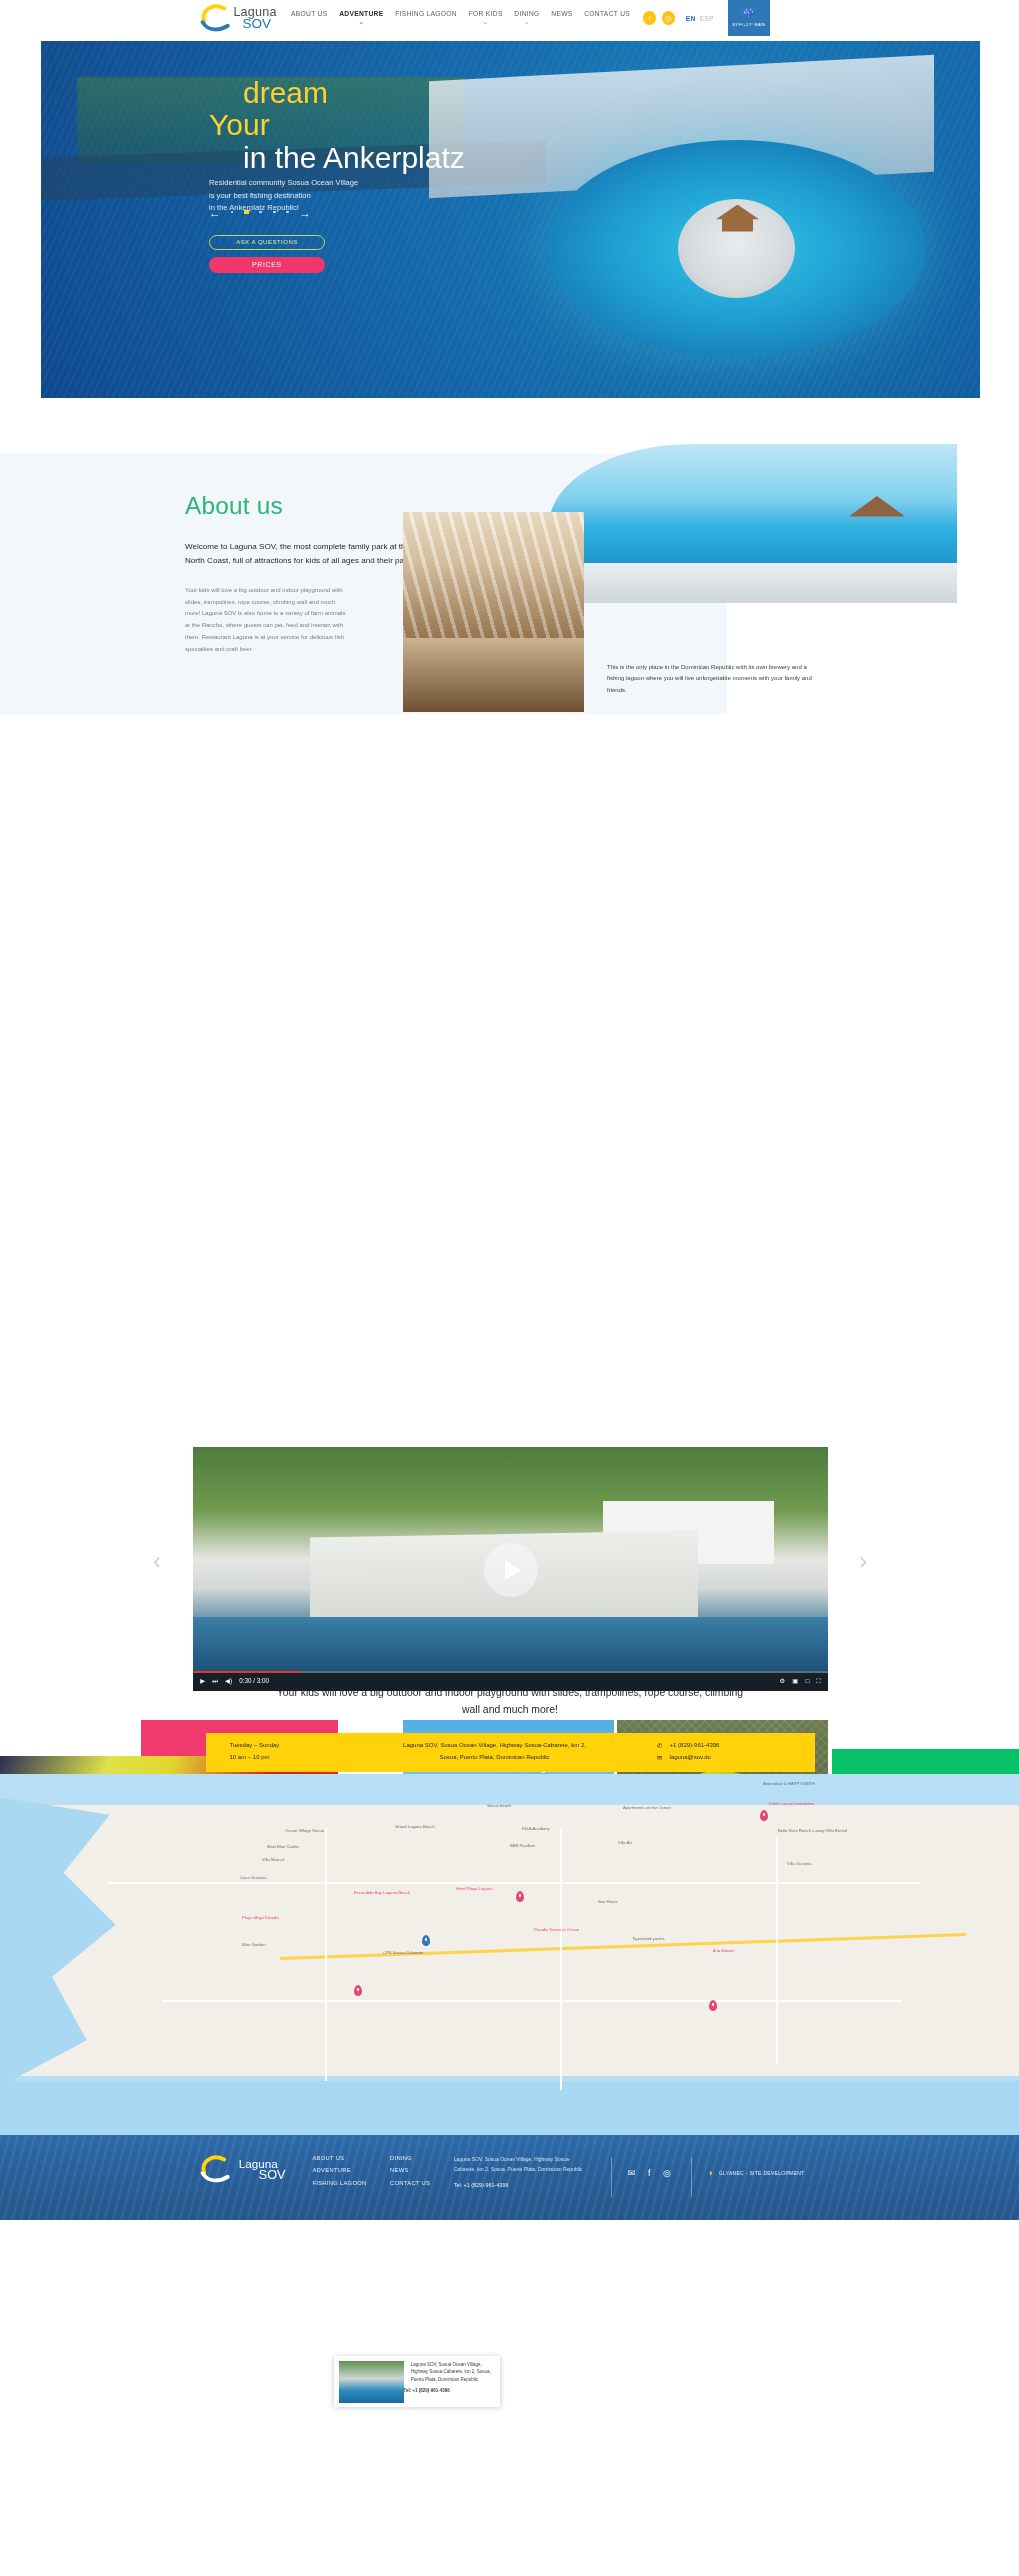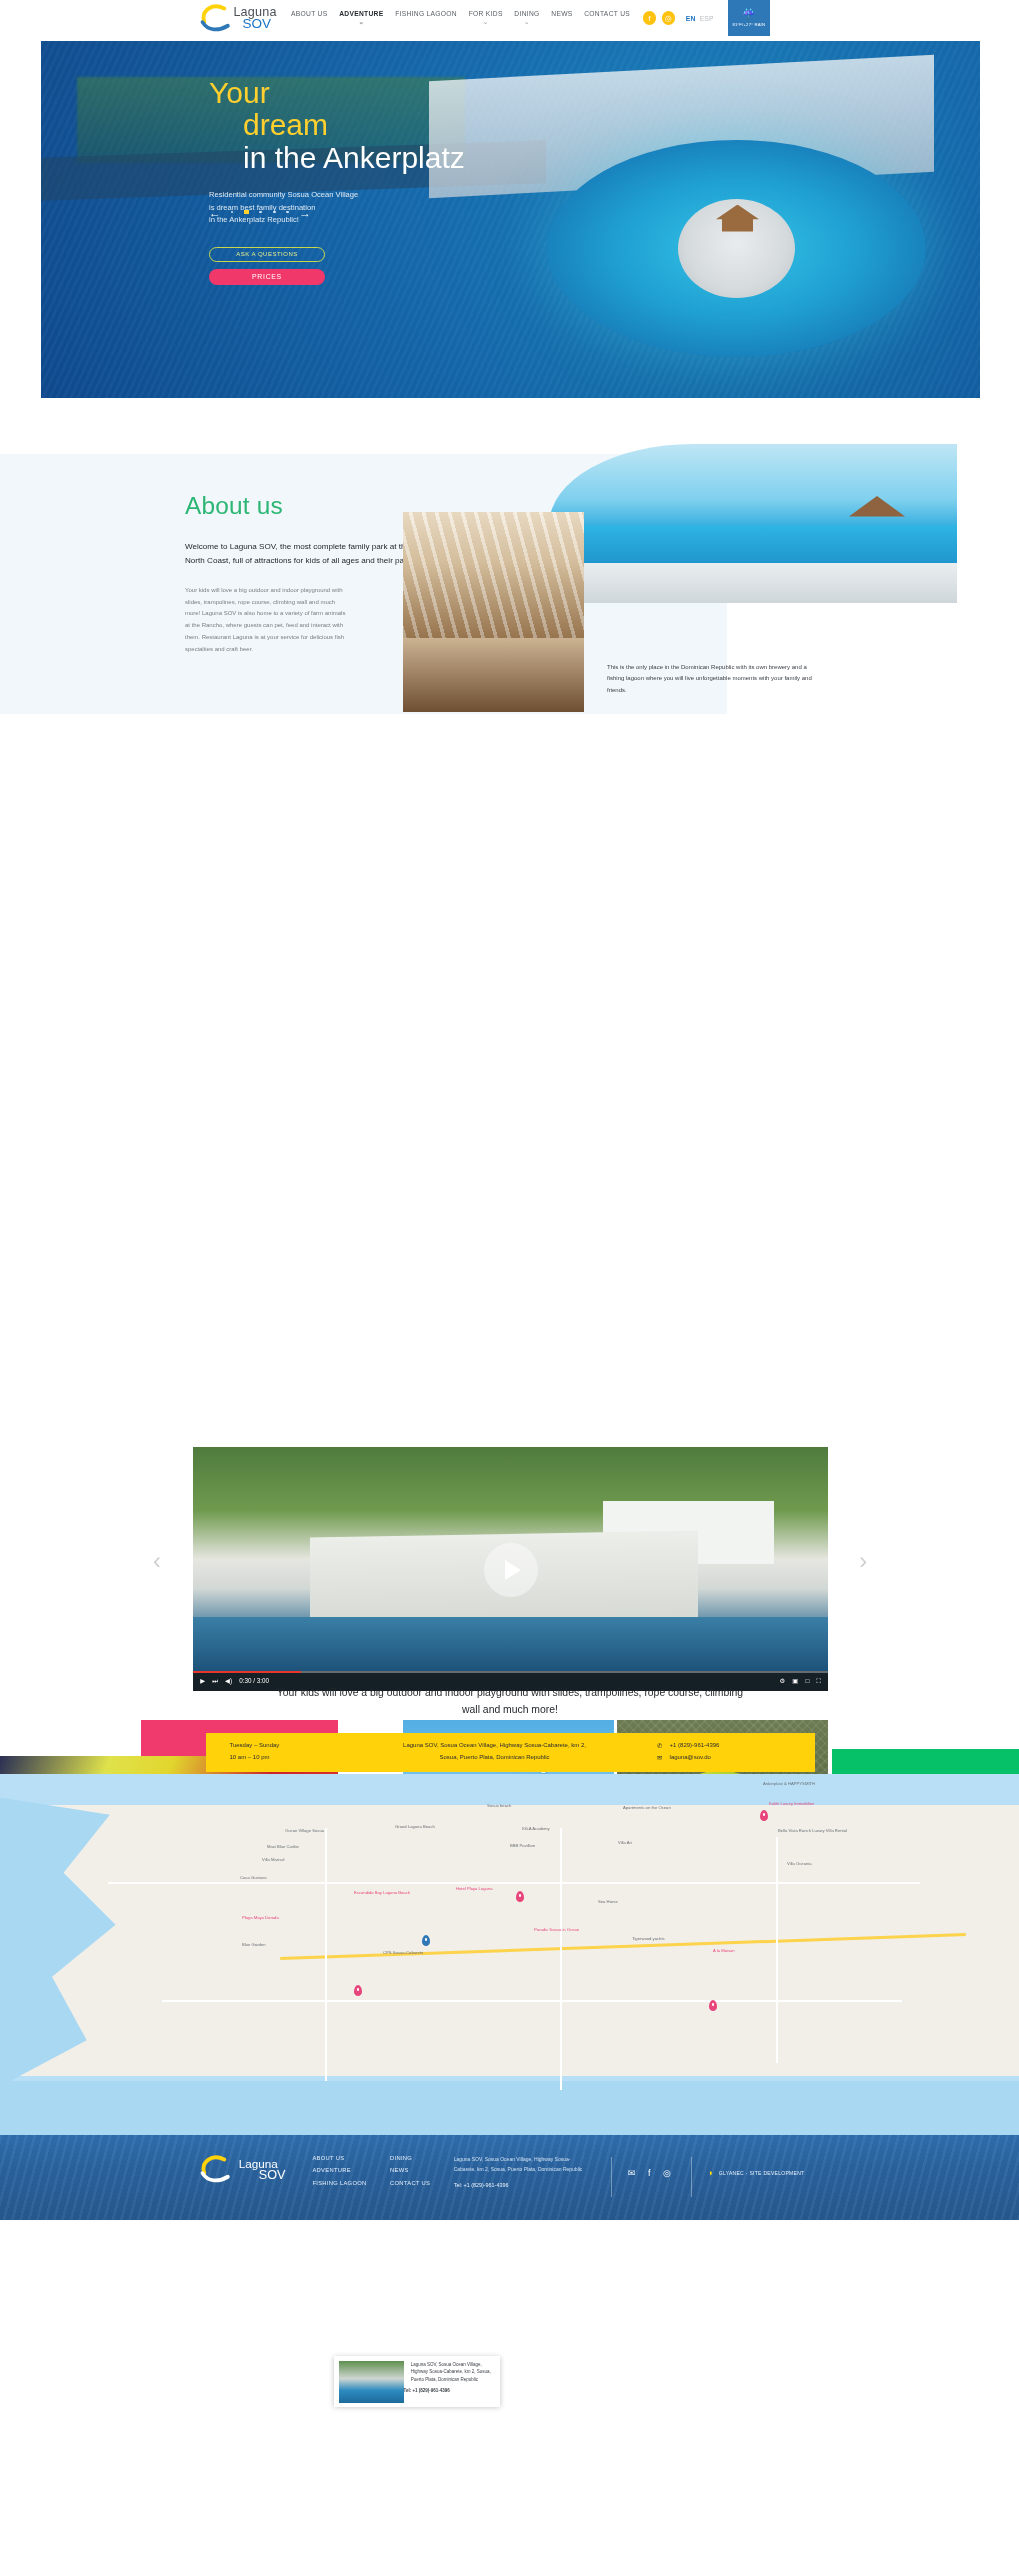--- a/index.html
+++ b/index.html
@@ -87,21 +87,21 @@
   }
   .hero-road{
     position:absolute; left:0; top:108px; width:505px; height:43px;
     background: rgba(35,70,100,.55);
     transform: skewY(-2deg);
   }
   .hero-content{ position:absolute; left:168px; top:36px; width:361px; z-index:5; }
   .hero-h1{ font-size:30px; line-height:32.5px; font-weight:400; }
   .hero-h1 .yellow { color:#ffd02e; }
   .hero-h1 .white { color:#ffffff; }
-  .hero-sub { margin-top:15px; color:#dfe9f2; font-size:7.6px; line-height:12.6px; }
+  .hero-sub { margin-top:3px; color:#dfe9f2; font-size:7.6px; line-height:12.6px; }
   .hero-btns { margin-top:20px; }
   .btn-outline {
     display:block; width:116px; height:15.3px; border:0.9px solid #c8d84a; border-radius:9px;
     color:#e3ee8d; font-size:6px; letter-spacing:0.5px; text-align:center; line-height:13.5px; cursor:pointer;
     background:transparent;
   }
   .btn-pink {
     display:block; width:116px; height:16.2px; border:0; border-radius:9px; margin-top:7.2px;
     background:#f1386a; color:#fff; font-size:6.9px; letter-spacing:0.7px; text-align:center; line-height:16.2px; cursor:pointer;
   }
@@ -337,27 +337,27 @@
     <div class="hero-img-sim"></div>
     <div class="hero-green"></div>
     <div class="hero-road"></div>
     <div class="hero-build"></div>
     <div class="hero-lagoon"></div>
     <div class="hero-island"></div>
     <div class="hero-hut"></div>
 
     <div class="hero-content">
       <div class="hero-h1">
+        <div class="yellow" style="margin-left:34px">dream</div>
         <div class="yellow">Your</div>
-        <div class="yellow" style="margin-left:34px">dream</div>
         <div class="white" style="margin-left:34px">in the Ankerplatz</div>
       </div>
       <div class="hero-sub">
         <div>Residential community Sosua Ocean Village</div>
-        <div>is dream best family destination</div>
+        <div>is your best fishing destination</div>
         <div>in the Ankerplatz Republic!</div>
       </div>
       <div class="hero-btns">
         <button class="btn-outline">ASK A QUESTIONS</button>
         <button class="btn-pink">PRICES</button>
       </div>
     </div>
 
     <div class="hero-pager">
       <span class="arrow">←</span>

